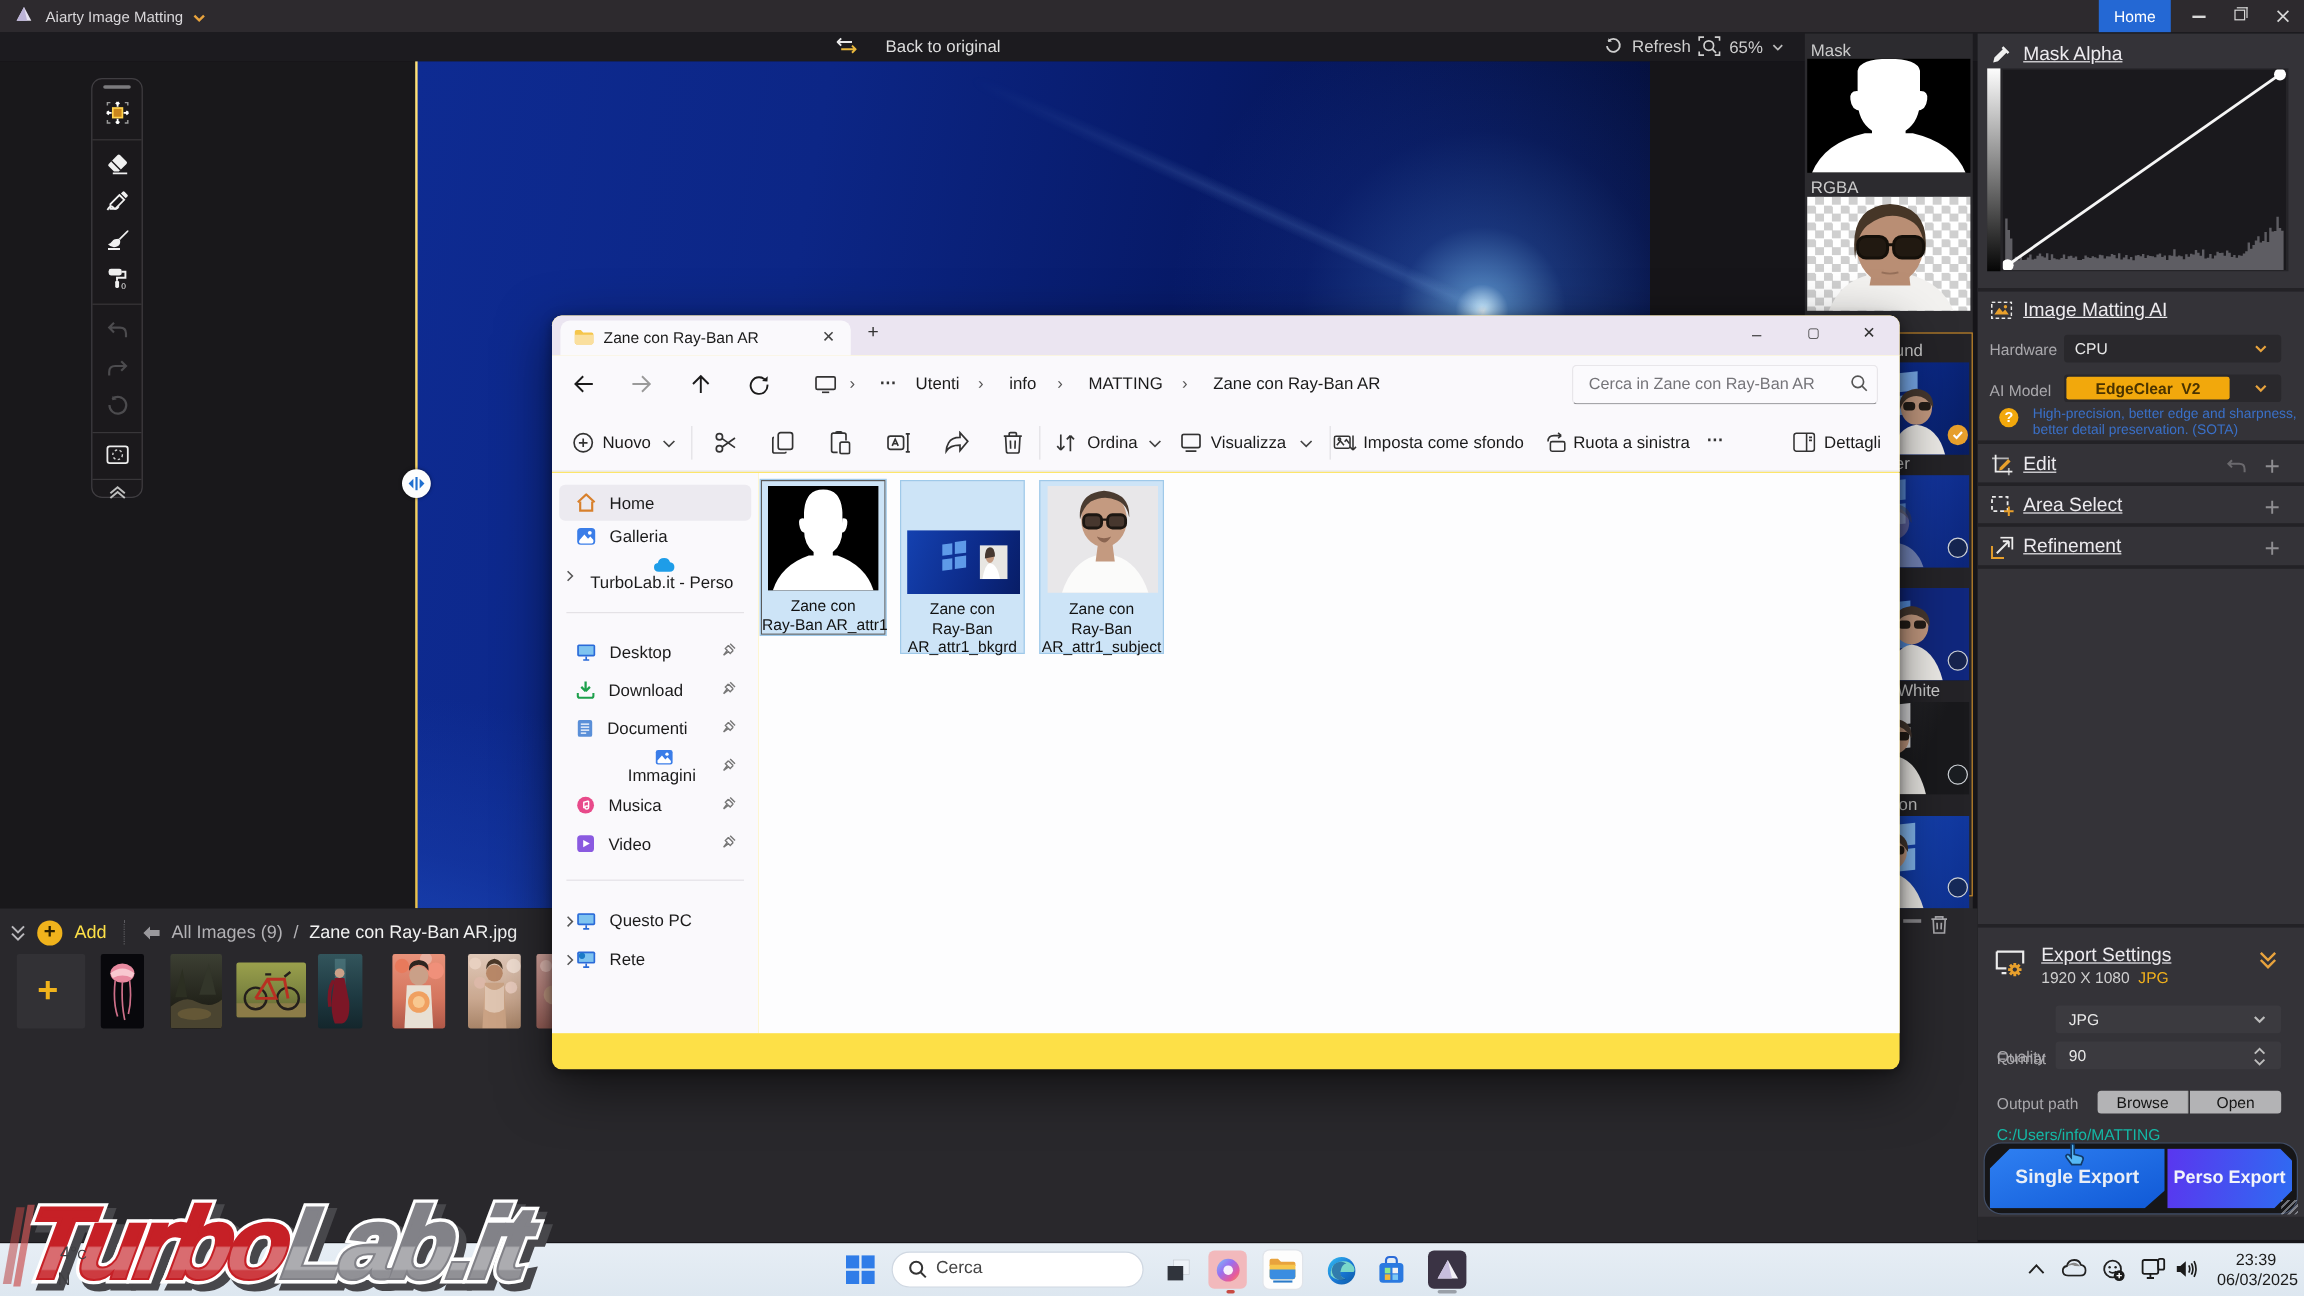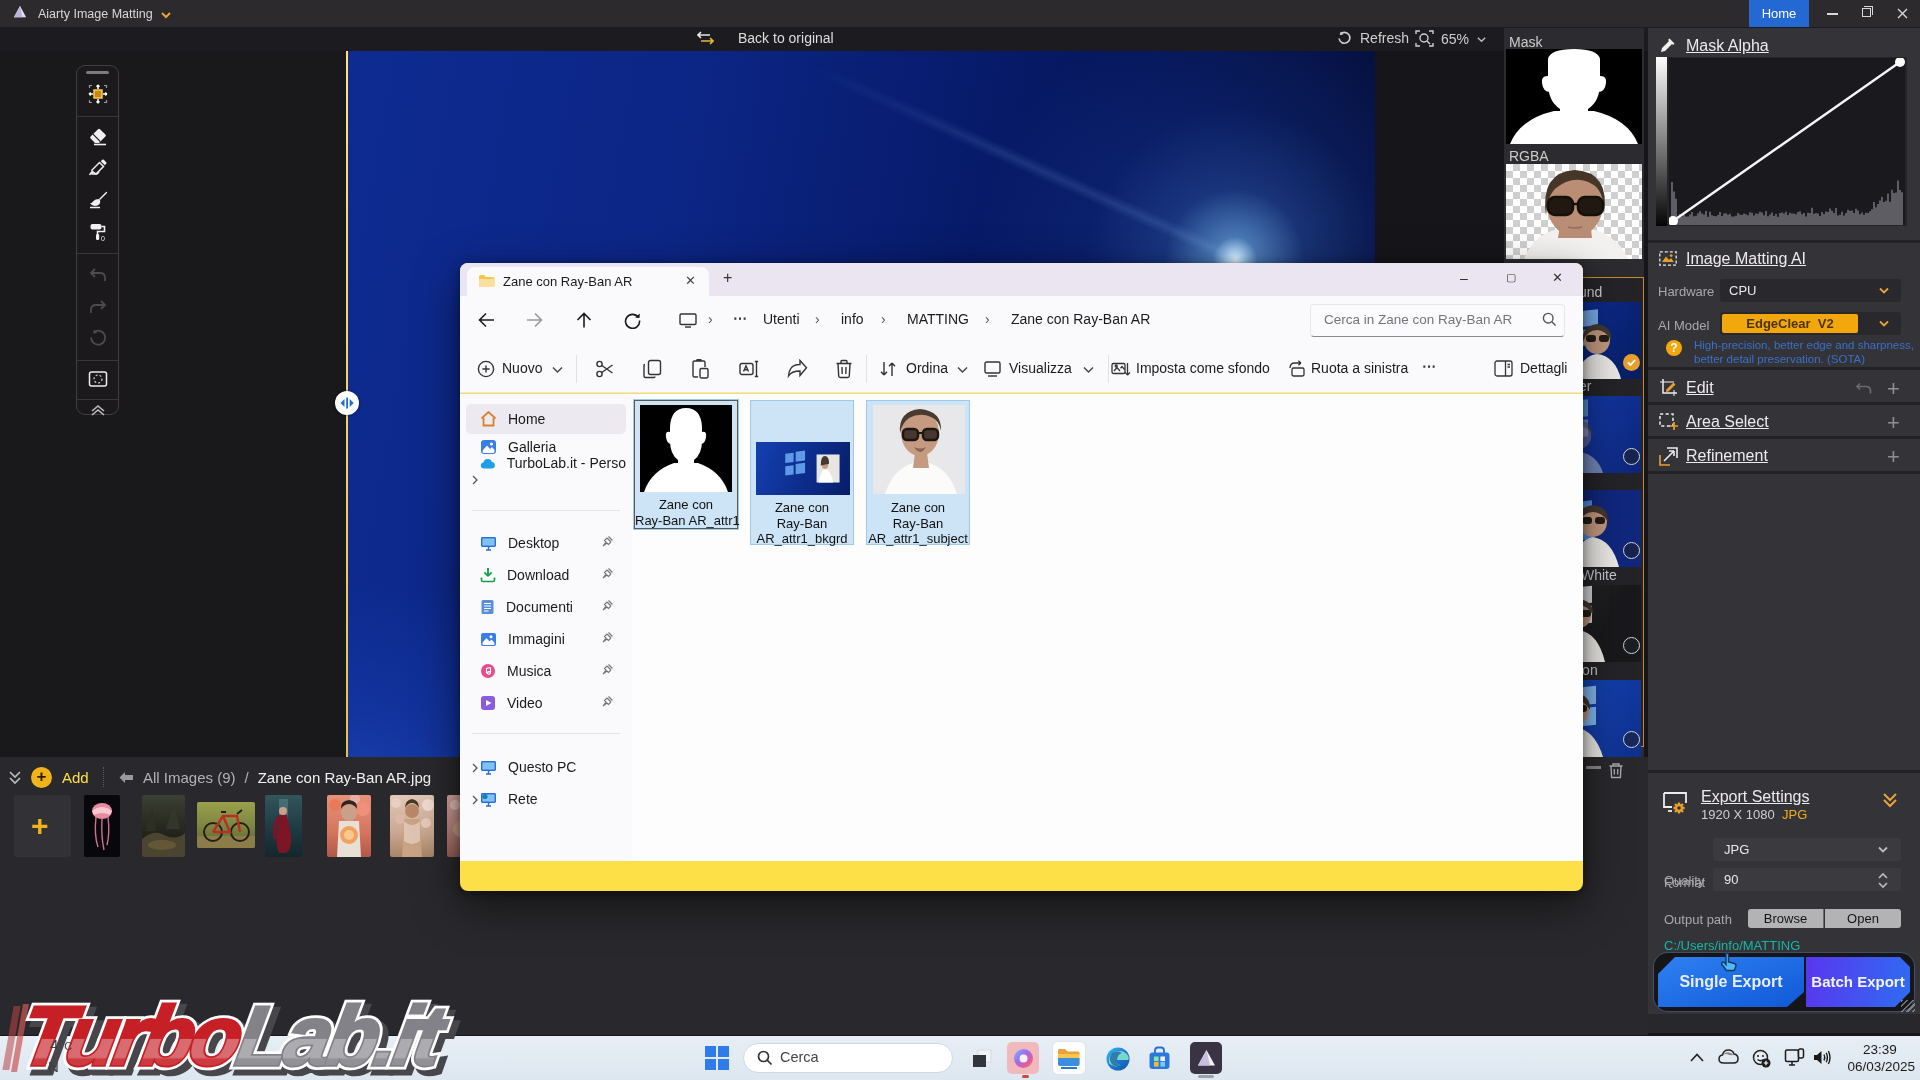--- a/index.html
+++ b/index.html
@@ -474,21 +474,21 @@
   </div>
   <div class="abs lab" style="left:16px;top:884px;">Output path</div>
   <div class="gbtn" style="left:100px;top:881px;width:76px;border-radius:3px 0 0 3px;border-right:1px solid #6a6a6a;">Browse</div>
   <div class="gbtn" style="left:177px;top:881px;width:76px;border-radius:0 3px 3px 0;">Open</div>
   <div class="abs" style="left:16px;top:910px;font-size:13px;color:#14b8a6;">C:/Users/info/MATTING</div>
   <svg class="abs" style="left:72px;top:924px;z-index:9;" width="18" height="20" viewBox="0 0 18 20">
     <path d="M6 1.5 Q7.8 0.5 8.5 2.5 L8.5 10 L14.5 11.5 Q16.5 12.2 15.8 14.5 L14.2 18.5 L6.5 18.5 L2 12.5 Q1 11 2.6 10.2 Q3.8 9.8 4.6 10.8 L6 12.5 Z" fill="#55b8f5" stroke="#123a66" stroke-width="1.4"></path>
   </svg>
   <div class="abs" id="exportbtns">
     <div id="singleexp">Single Export</div>
-    <div id="batchexp">Batch Export</div>
+    <div id="batchexp">Perso Export</div>
   </div>
   <div class="abs" style="left:253px;top:972px;width:14px;height:12px;background:repeating-linear-gradient(135deg, rgba(200,205,215,.5) 0 1.5px, transparent 1.5px 4px);"></div>
   <div class="abs" style="left:0;top:986px;width:272px;height:19px;background:#28272b;"></div>
 </div>
 
 <div class="abs" id="strip">
   <div class="abs" style="left:1586px;top:9px;width:15px;height:3px;background:#8a898d;"></div>
   <svg class="abs" style="left:1608px;top:5px;" width="16" height="17" viewBox="0 0 16 17">
     <g stroke="#a8a7ab" stroke-width="1.4" fill="none">
           <path d="M1.5 4 L14.5 4 M5 4 L5 2 L11 2 L11 4 M3 4 L3.6 15.5 L12.4 15.5 L13 4 M6.2 7 L6.4 12.5 M9.8 7 L9.6 12.5"></path>
@@ -746,21 +746,21 @@
       <svg style="margin-left:14px;" width="17" height="16" viewBox="0 0 17 16">
             <rect x="1" y="1" width="15" height="14" rx="3" fill="#3a7de8"></rect>
             <path d="M3 11 L7 6.5 L10 10 L12 8 L14.5 11 L14.5 12.5 Q14.5 14 13 14 L4 14 Q2.5 14 2.5 12.5 Z" fill="#fff"></path>
             <circle cx="11.5" cy="5" r="1.6" fill="#fff"></circle>
           </svg>
       <span class="txt">Galleria</span>
     </div>
     <svg class="abs" style="left:10px;top:81px;" width="10" height="10" viewBox="0 0 10 10">
           <path d="M3 1 L7 5 L3 9" stroke="#555" stroke-width="1.3" fill="none"></path>
         </svg>
-    <div class="srow" style="top:54px;">
+    <div class="srow" style="top:70px;flex-direction:column;">
       <svg style="margin-left:14px;" width="19" height="13" viewBox="0 0 19 13">
             <path d="M5 12.5 Q1 12.5 1 8.8 Q1 5.6 4.2 5.2 Q5 1 9.5 1 Q13.4 1 14.4 4.6 Q18 5 18 8.6 Q18 12.5 14 12.5 Z" fill="#1e9de8"></path>
           </svg>
       <span class="txt">TurboLab.it - Perso</span>
     </div>
     <div class="abs" style="left:12px;top:116px;width:148px;border-top:1px solid #e4e2e6;"></div>
     <div class="srow" style="top:134px;">
       <svg style="margin-left:14px;" width="17" height="15" viewBox="0 0 17 15">
             <rect x="1" y="1" width="15" height="10" rx="1.4" fill="#2a6ad8"></rect>
             <rect x="2.4" y="2.4" width="12.2" height="7.2" fill="#7ec3f0"></rect>
@@ -775,21 +775,21 @@
           </svg>
       <span class="txt">Download</span>
     </div>
     <div class="srow" style="top:198px;">
       <svg style="margin-left:14px;" width="15" height="16" viewBox="0 0 15 16">
             <rect x="1.5" y="1" width="12" height="14" rx="1.6" fill="#5a8fd8"></rect>
             <path d="M4 4.5 L11 4.5 M4 7 L11 7 M4 9.5 L11 9.5 M4 12 L8.5 12" stroke="#fff" stroke-width="1.1"></path>
           </svg>
       <span class="txt">Documenti</span>
     </div>
-    <div class="srow" style="top:230px;">
+    <div class="srow" style="top:230px;flex-direction:column;">
       <svg style="margin-left:14px;" width="17" height="15" viewBox="0 0 17 15">
             <rect x="1" y="1" width="15" height="13" rx="2" fill="#3a7de8"></rect>
             <path d="M2.5 10.5 L6.5 6 L9.5 9.5 L11.5 7.5 L14.5 10.8 L14.5 12 Q14.5 13 13.5 13 L3.5 13 Q2.5 13 2.5 12 Z" fill="#fff"></path>
             <circle cx="11" cy="4.8" r="1.5" fill="#fff"></circle>
           </svg>
       <span class="txt">Immagini</span>
     </div>
     <div class="srow" style="top:262px;">
       <svg style="margin-left:14px;" width="16" height="16" viewBox="0 0 16 16">
             <circle cx="8" cy="8" r="7" fill="#e84a8a"></circle>

